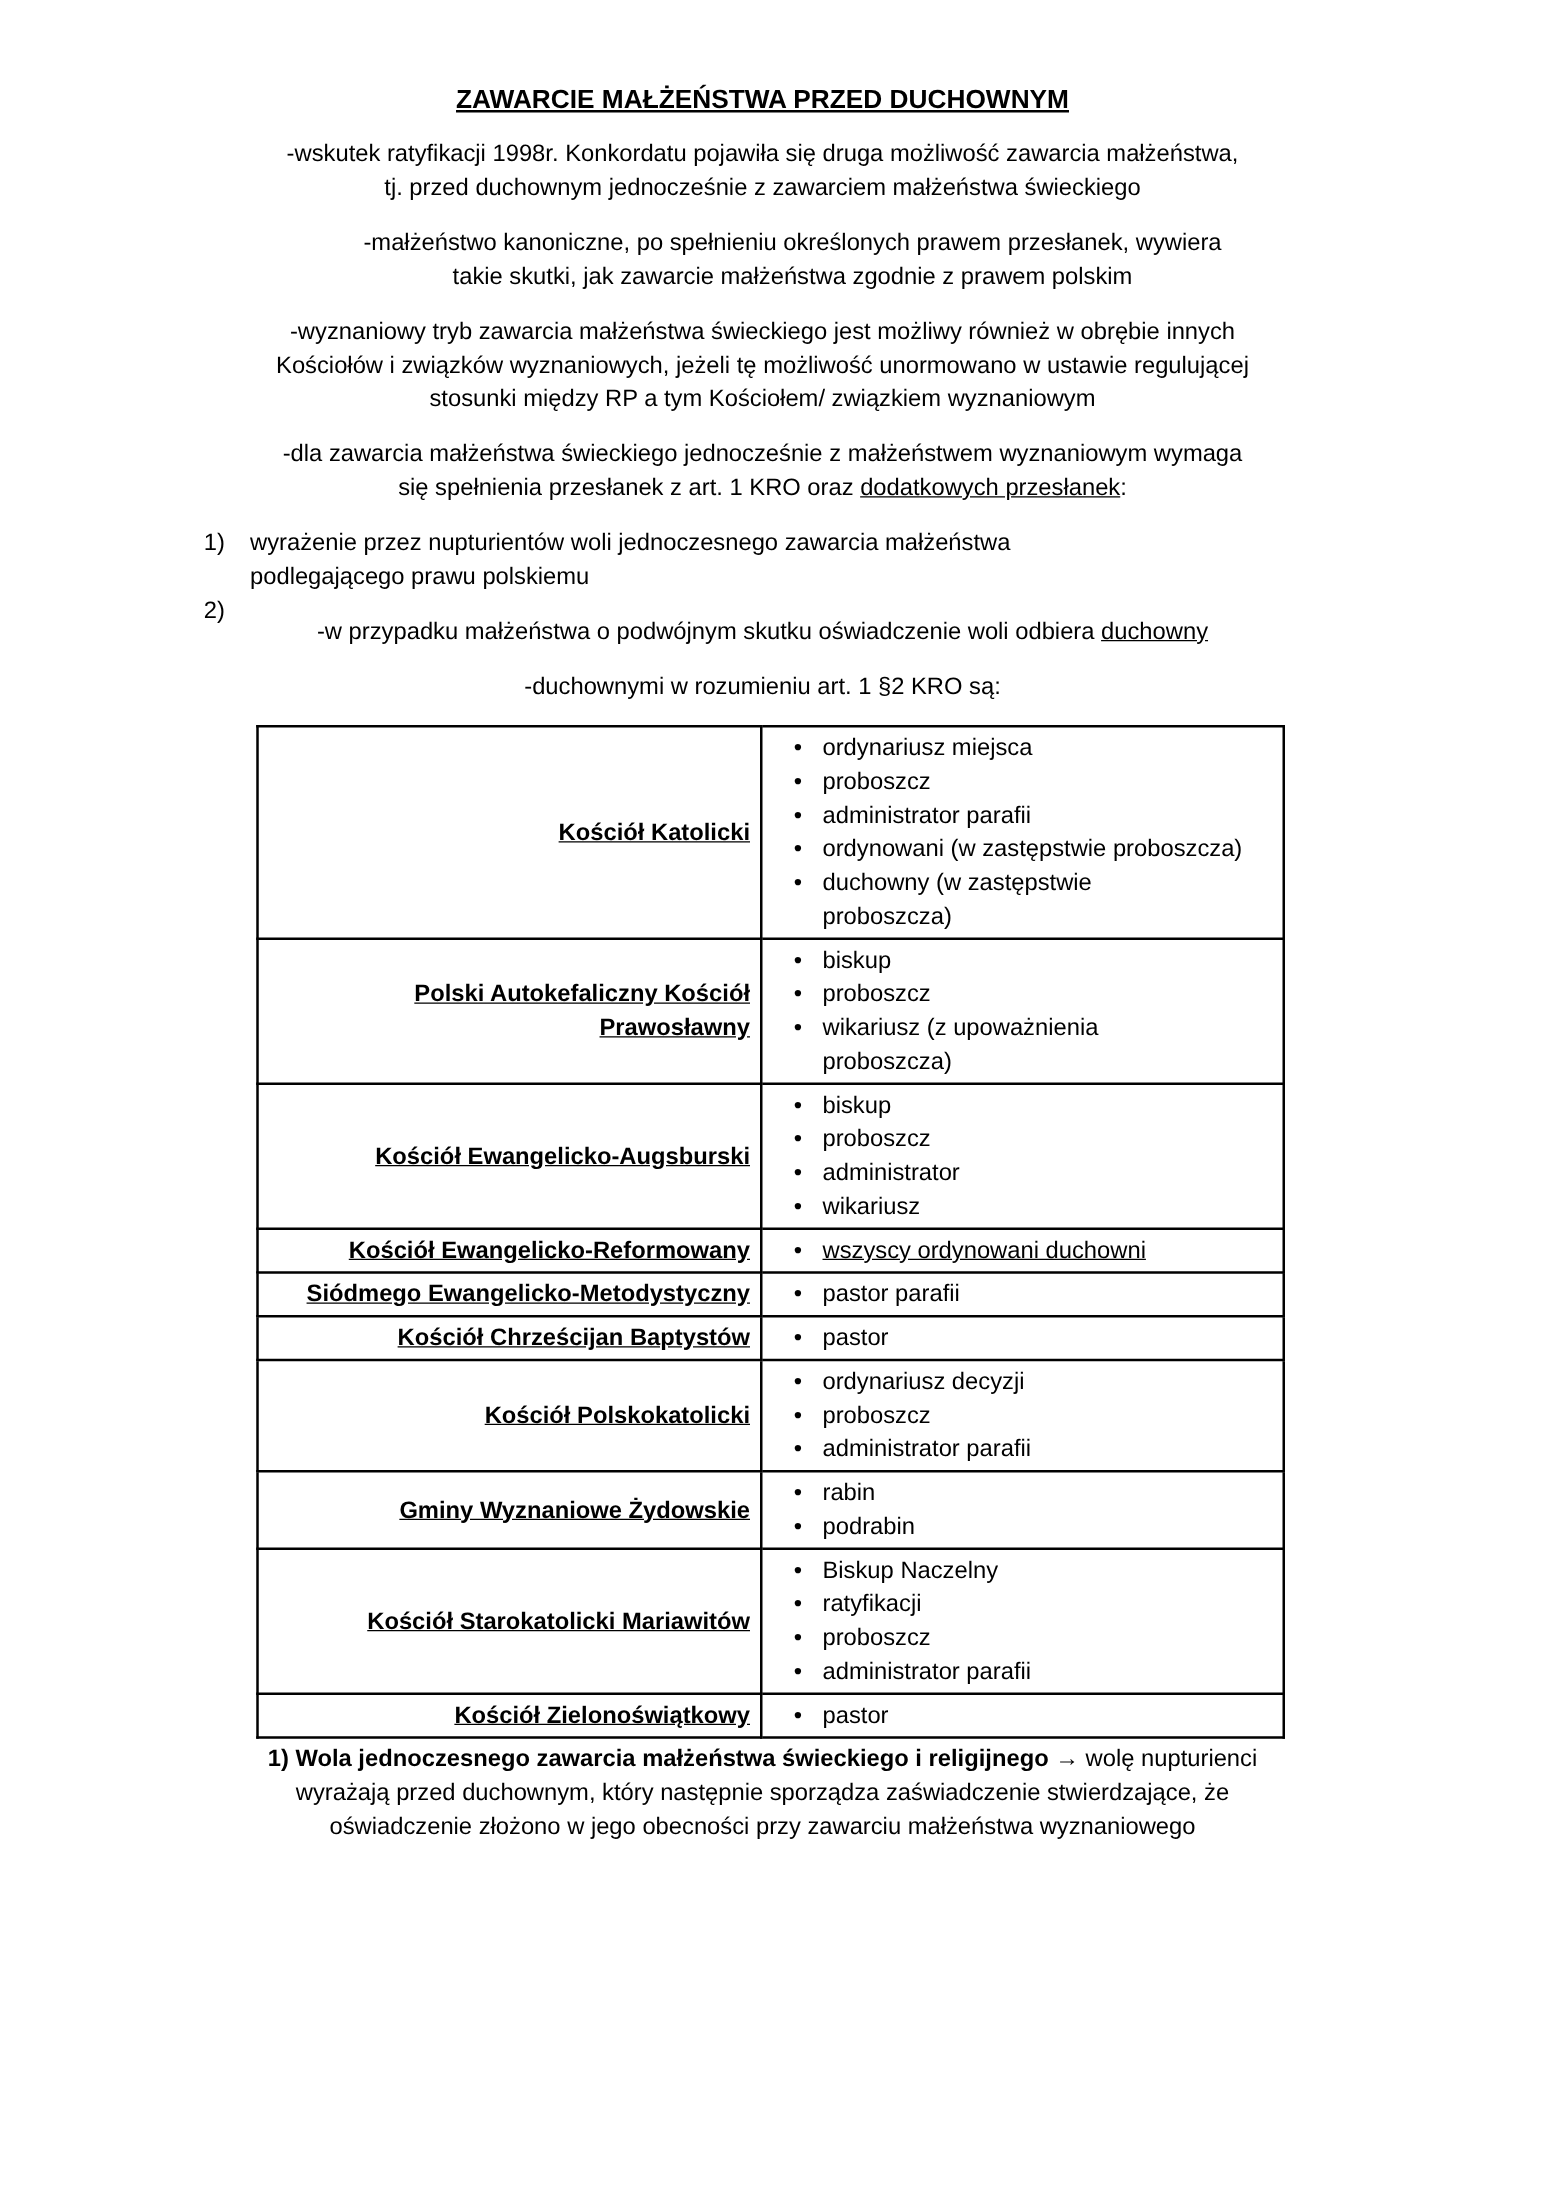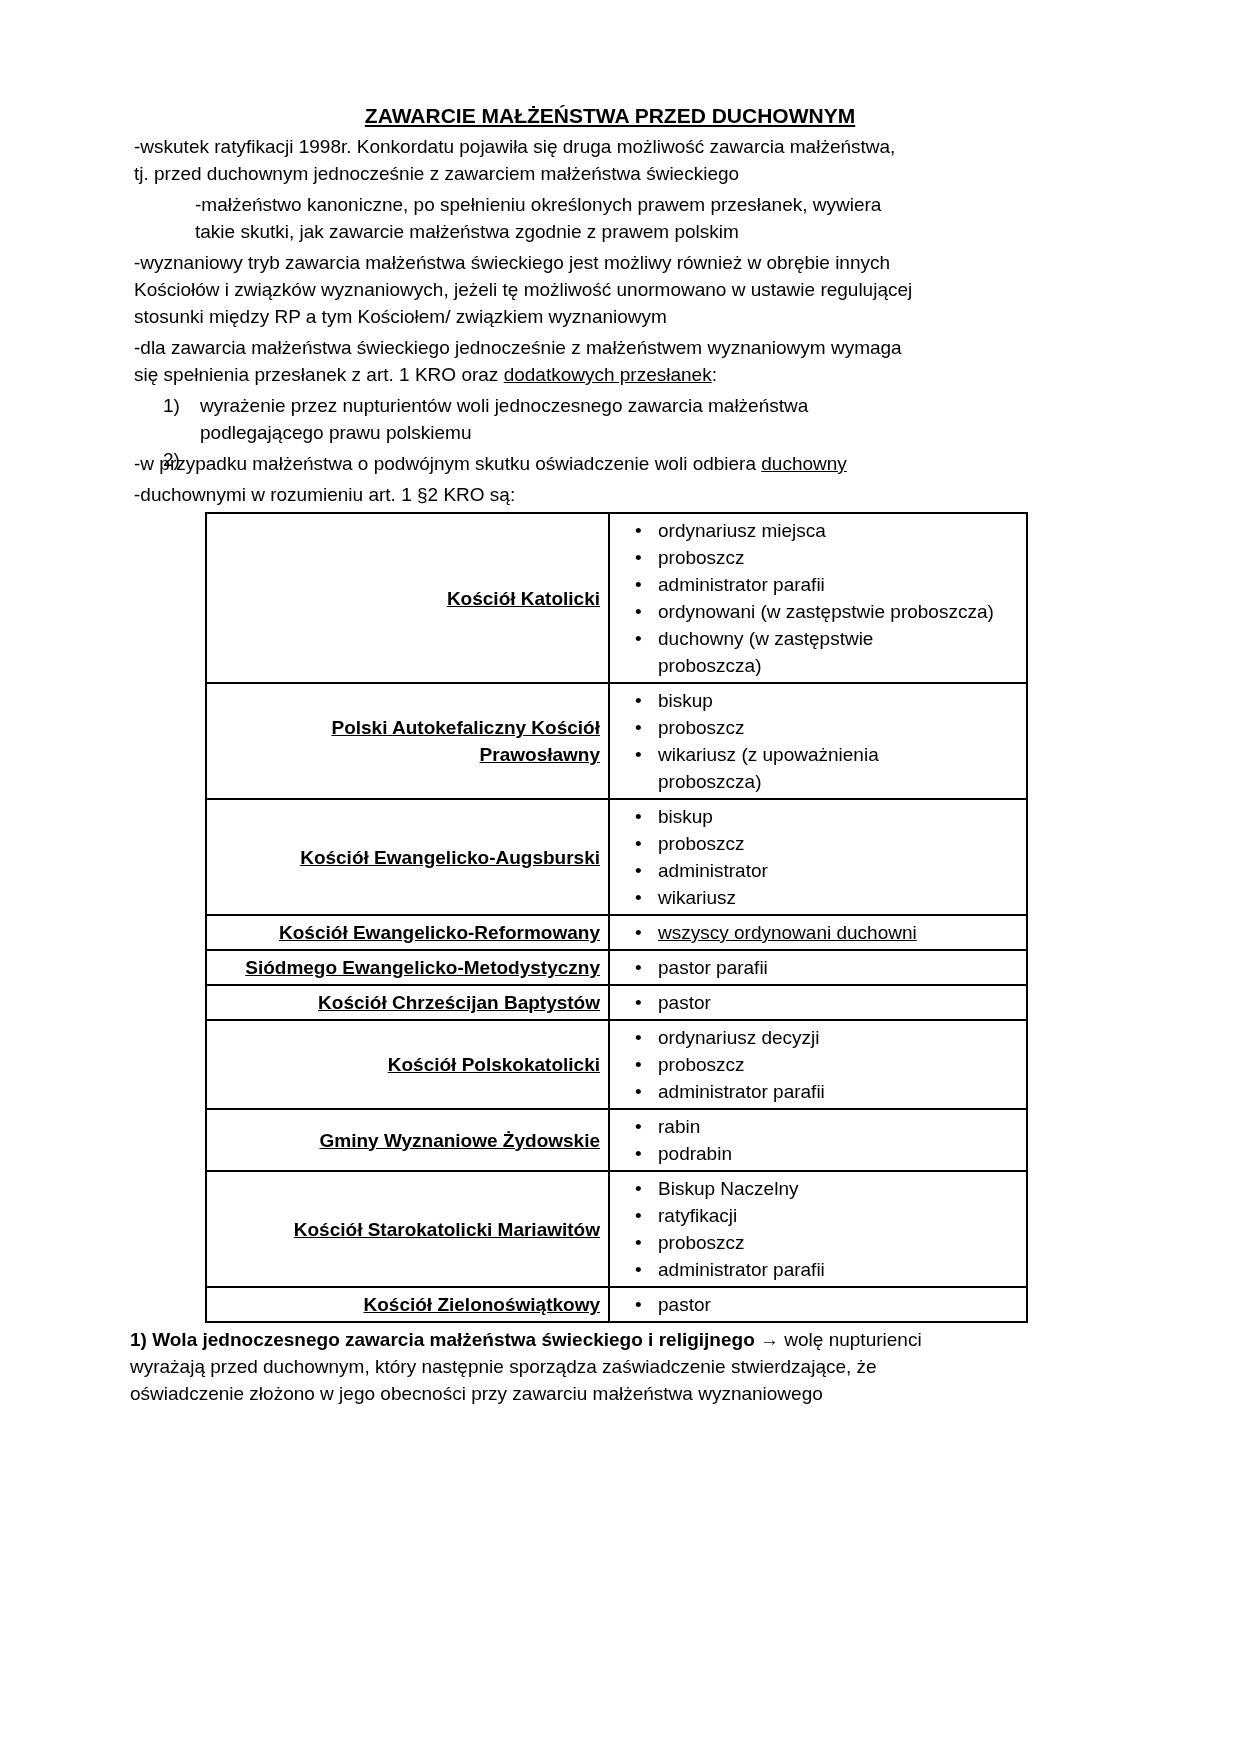--- a/index.html
+++ b/index.html
@@ -2,35 +2,35 @@
 <html><head>
 <meta charset="utf-8">
 <style>
   html,body{margin:0;padding:0;background:#ffffff;}
   .page{
     position:relative;
     width:1240px;
     height:1754px;
     background:#ffffff;
     box-sizing:border-box;
-    padding:102px 150px 0 130px;
+    padding:66px 150px 0 130px;
     font-family:"Liberation Sans",sans-serif;
     font-size:19px;
     line-height:27px;
     color:#000;
   }
   .title{
     text-align:center;
     font-weight:bold;
     text-decoration:underline;
     font-size:21px;
     margin:0 0 3px 0;
     white-space:pre-wrap;
   }
-  .para{margin:4px;white-space:pre-wrap;}
+  .para{margin:17px;white-space:pre-wrap;text-align:center;}
   .indent{margin-left:65px;}
   .u{text-decoration:underline;}
   .b{font-weight:bold;}
   .numitem{position:relative;padding-left:70px;white-space:pre-wrap;margin:0;}
   .numitem .num{position:absolute;left:33px;top:0;}
   table.clergy{
     border-collapse:collapse;
     margin:4px 0 0 75px;
     width:785px;
     table-layout:fixed;
@@ -39,21 +39,21 @@
     border:2px solid #000;
     padding:3px 8px;
     vertical-align:middle;
   }
   td.church{width:385px;text-align:right;font-weight:bold;}
   td.off{width:400px;}
   .off ul{list-style:none;margin:0;padding:0;}
   .off li{display:flex;align-items:flex-start;}
   .blt{flex:0 0 40px;padding-left:17px;box-sizing:border-box;}
   .off .txt{white-space:pre-wrap;}
-  .footer{margin:3px 0 0 0;white-space:pre-wrap;}
+  .footer{margin:3px 0 0 0;white-space:pre-wrap;text-align:center;}
 </style>
 </head>
 <body>
 
 <div class="page">
 
   <h1 class="title">ZAWARCIE MAŁŻEŃSTWA PRZED DUCHOWNYM</h1>
 
   <p class="para">-wskutek ratyfikacji 1998r. Konkordatu pojawiła się druga możliwość zawarcia małżeństwa,
 tj. przed duchownym jednocześnie z zawarciem małżeństwa świeckiego</p>

